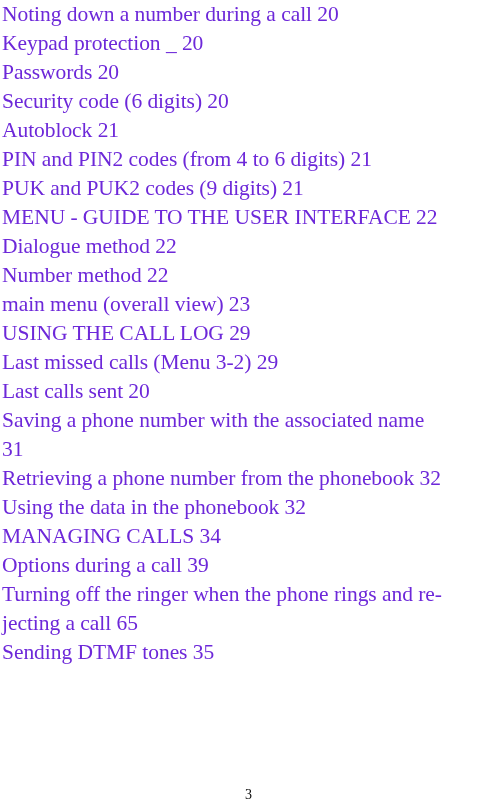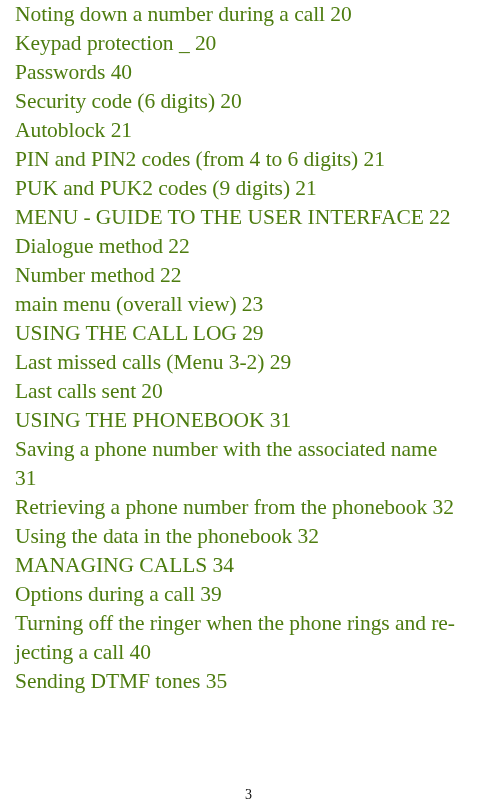--- a/index.html
+++ b/index.html
@@ -29,61 +29,59 @@
     left: 2px;
     top: 0px;
     width: 501px;
   }
   .toc-line {
     display: block;
     font-size: 21.5px;
     line-height: 29px;
     white-space: nowrap;
     letter-spacing: -0.05px;
-    color: #4d7c0f;
-    margin-left: 13px;
+    color: #6d28d9;
   }
   .page-number {
     position: absolute;
     left: 0;
     top: 786px;
     width: 497px;
     text-align: center;
     font-size: 14px;
     line-height: 18px;
     color: #0a0a0a;
   }
 </style>
 </head>
 <body>
 
 <div class="page">
 
   <div class="toc" id="toc-list">
       <span class="toc-line">Noting down a number during a call 20</span>
       <span class="toc-line">Keypad protection _ 20</span>
-      <span class="toc-line">Passwords 40</span>
+      <span class="toc-line">Passwords 20</span>
       <span class="toc-line">Security code (6 digits) 20</span>
       <span class="toc-line">Autoblock 21</span>
       <span class="toc-line">PIN and PIN2 codes (from 4 to 6 digits) 21</span>
       <span class="toc-line">PUK and PUK2 codes (9 digits) 21</span>
       <span class="toc-line">MENU - GUIDE TO THE USER INTERFACE 22</span>
       <span class="toc-line">Dialogue method 22</span>
       <span class="toc-line">Number method 22</span>
       <span class="toc-line">main menu (overall view) 23</span>
       <span class="toc-line">USING THE CALL LOG 29</span>
       <span class="toc-line">Last missed calls (Menu 3-2) 29</span>
       <span class="toc-line">Last calls sent 20</span>
-      <span class="toc-line">USING THE PHONEBOOK 31</span>
       <span class="toc-line">Saving a phone number with the associated name</span>
       <span class="toc-line">31</span>
       <span class="toc-line">Retrieving a phone number from the phonebook 32</span>
       <span class="toc-line">Using the data in the phonebook 32</span>
       <span class="toc-line">MANAGING CALLS 34</span>
       <span class="toc-line">Options during a call 39</span>
       <span class="toc-line">Turning off the ringer when the phone rings and re-</span>
-      <span class="toc-line">jecting a call 40</span>
+      <span class="toc-line">jecting a call 65</span>
       <span class="toc-line">Sending DTMF tones 35</span>
     </div>
 
   <div class="page-number">3</div>
 
 </div>
 
 </body></html>

